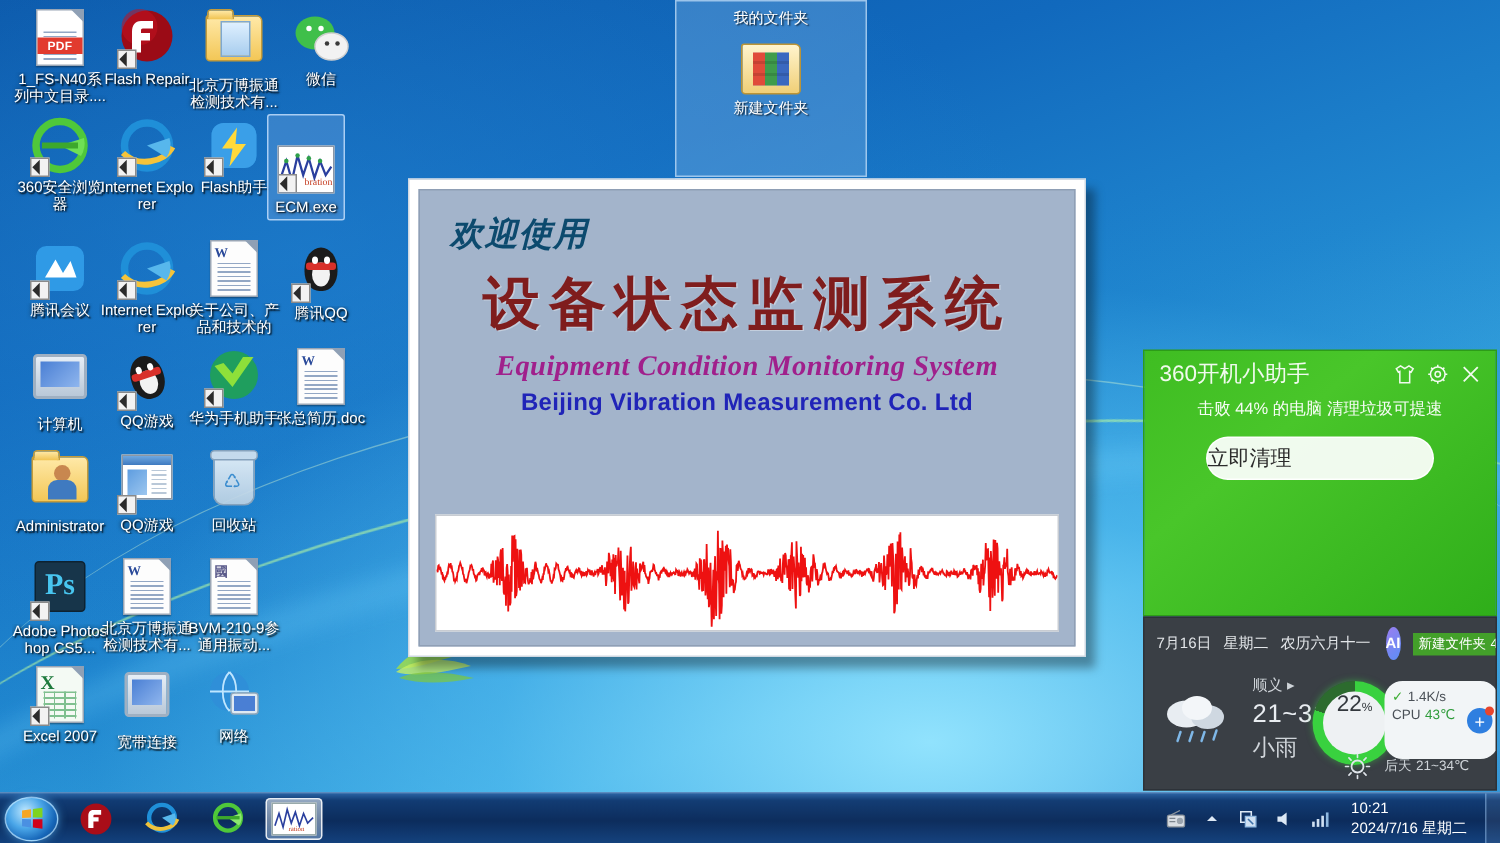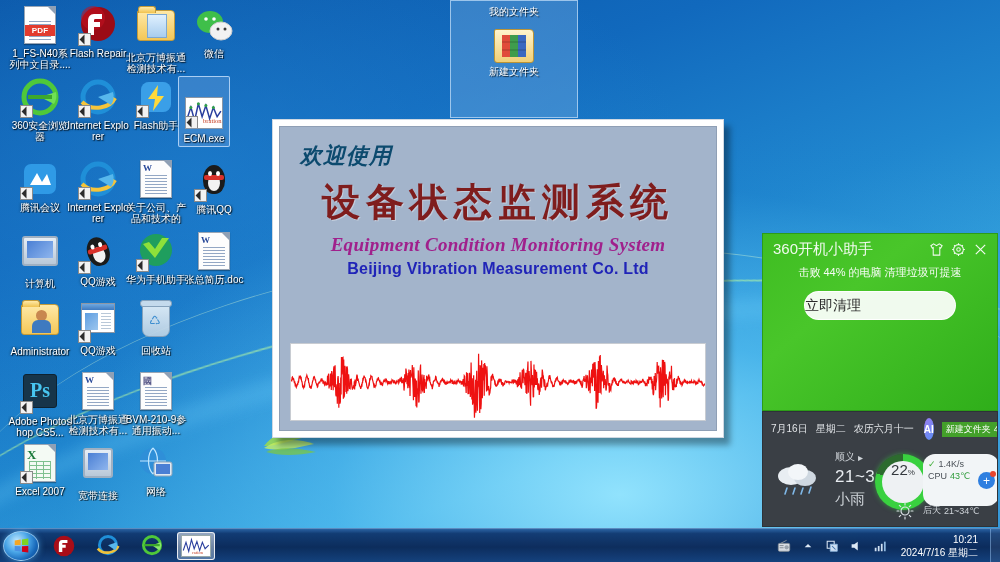--- a/index.html
+++ b/index.html
@@ -333,21 +333,21 @@
     background: linear-gradient(rgba(255,255,255,.55), rgba(210,232,252,.35));
     border: 1px solid rgba(255,255,255,.85);
   }
   .tb-btn .mini-wave { width: 30px; height: 22px; background: #fff; border: 1px solid #9aa; }
   #tray {
     margin-left: auto; display: flex; align-items: center; gap: 9px;
     padding-right: 8px; color: #e8f1fb;
   }
   #tray .tray-ico { width: 15px; height: 15px; display: flex; align-items:center; justify-content:center; cursor: pointer; }
   #clock {
-    text-align: right; font-size: 10px; line-height: 13px; color: #ffffff;
+    text-align: left; font-size: 10px; line-height: 13px; color: #ffffff;
     padding: 2px 4px; cursor: pointer; min-width: 76px;
   }
   #show-desktop {
     width: 10px; height: 34px; border-left: 1px solid rgba(160,205,250,.45);
     background: rgba(255,255,255,.07); cursor: pointer;
   }
   
   .penguin { width: 26px; height: 34px; margin: 2px auto 0; position: relative; }
   .penguin .body {
     position: absolute; left: 2px; top: 3px; width: 22px; height: 29px;

